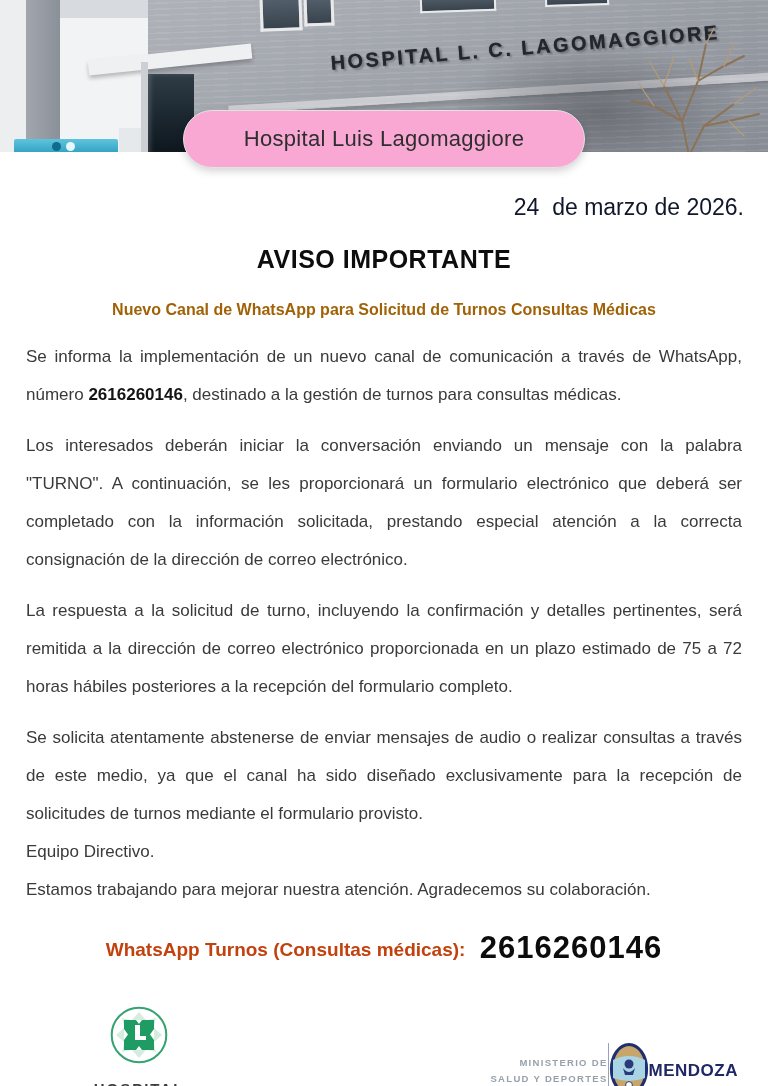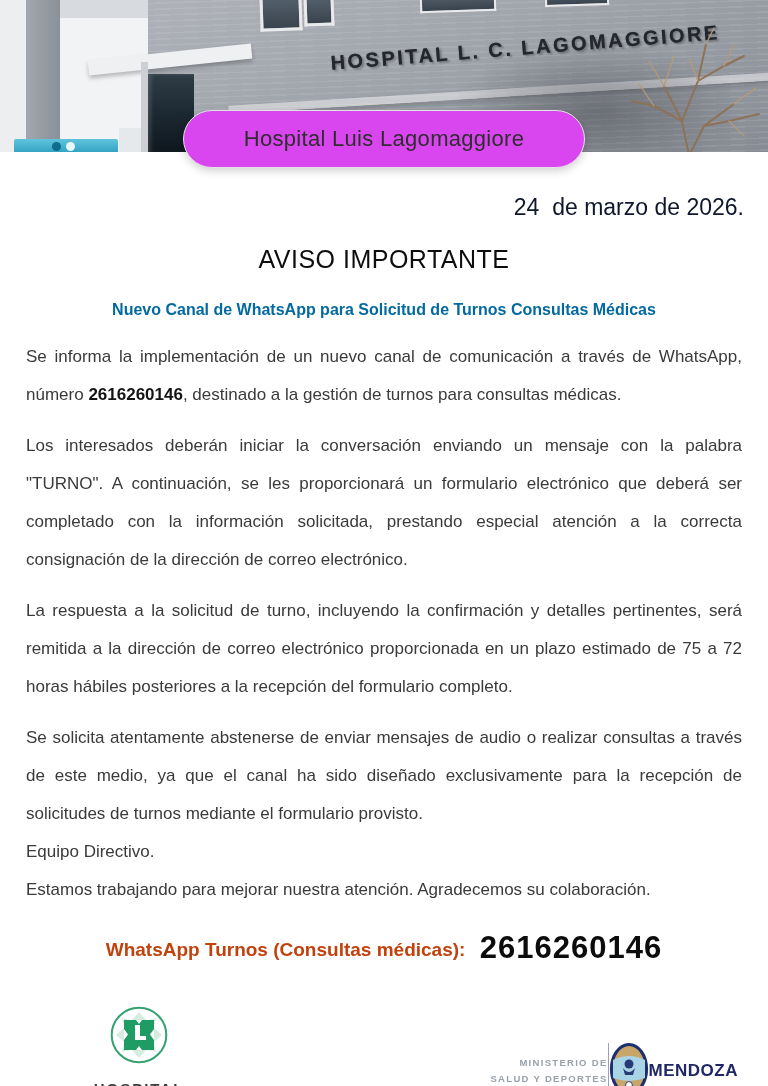--- a/index.html
+++ b/index.html
@@ -37,28 +37,28 @@
   .blue-sign .dot.d1{left:38px;} .blue-sign .dot.d2{left:52px;background:#e8f7fb;}
   .white-box{position:absolute;left:119px;top:128px;width:22px;height:26px;background:#e6e9ec;}
   .facade-sign{
     position:absolute;left:330px;top:34px;width:450px;transform:rotate(-4.5deg);
     font-size:20px;font-weight:700;letter-spacing:2.5px;color:#23262c;white-space:nowrap;
     text-shadow:0 0 1px rgba(35,38,44,.7), 2px 2px 2px rgba(0,0,0,.25);
   }
   .branch-svg{position:absolute;right:-6px;bottom:-4px;}
   .pill{
     position:absolute;left:50%;top:110px;transform:translateX(-50%);
-    width:400px;height:56px;background:#d946ef;border:1px solid #e3e3e3;border-radius:29px;
+    width:400px;height:56px;background:#f9a8d4;border:1px solid #e3e3e3;border-radius:29px;
     box-shadow:0 3px 8px rgba(0,0,0,.18);display:flex;align-items:center;justify-content:center;z-index:5;
   }
   .pill span{font-size:22px;color:#2e2e2e;letter-spacing:.3px;}
   
   .date-line{margin:26px 24px 0 0;text-align:right;font-size:23px;color:#0f172a;white-space:pre;}
-  .title{margin:24px 0 0;text-align:center;font-size:25px;font-weight:400;color:#0d0d0d;letter-spacing:.5px;}
-  .subtitle{margin:27px 26px 0;text-align:center;font-size:16px;font-weight:700;color:#0369a1;}
+  .title{margin:24px 0 0;text-align:center;font-size:25px;font-weight:700;color:#0d0d0d;letter-spacing:.5px;}
+  .subtitle{margin:27px 26px 0;text-align:center;font-size:16px;font-weight:700;color:#a16207;}
   .bodytext{margin:19px 26px 0;}
   .bodytext p{margin:0 0 13px;font-size:17px;line-height:38px;text-align:justify;color:#3a3a3a;}
   .bodytext p.tight{margin-bottom:0;}
   .bodytext b{color:#141414;}
   .wa-line{margin-top:21px;text-align:center;white-space:nowrap;}
   .wa-label{font-size:19px;font-weight:800;color:#c2410c;}
   .wa-number{font-size:31px;font-weight:800;color:#0c0c0c;letter-spacing:1px;margin-left:10px;vertical-align:-2px;}
   
   .footer{margin-top:40px;display:flex;align-items:center;justify-content:space-between;padding:0 30px 0 44px;}
   .hosp-block{width:190px;text-align:center;}

